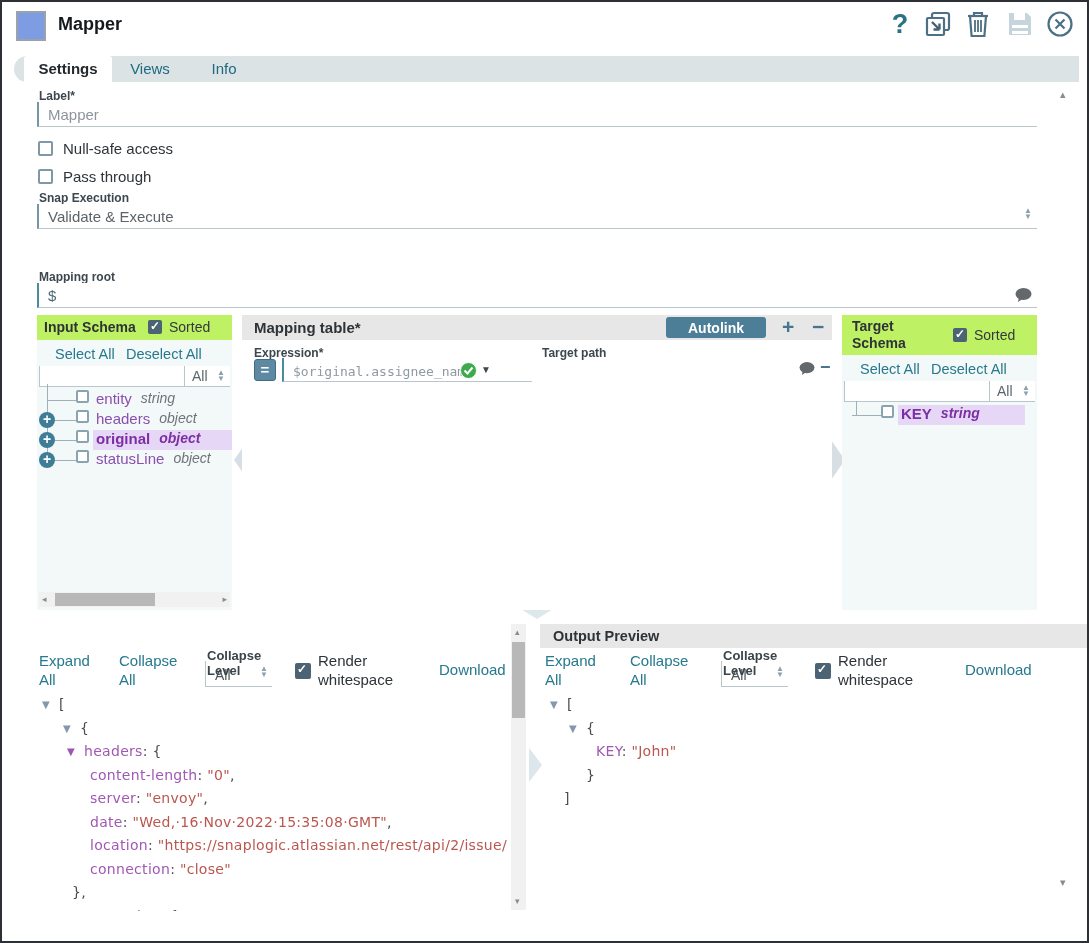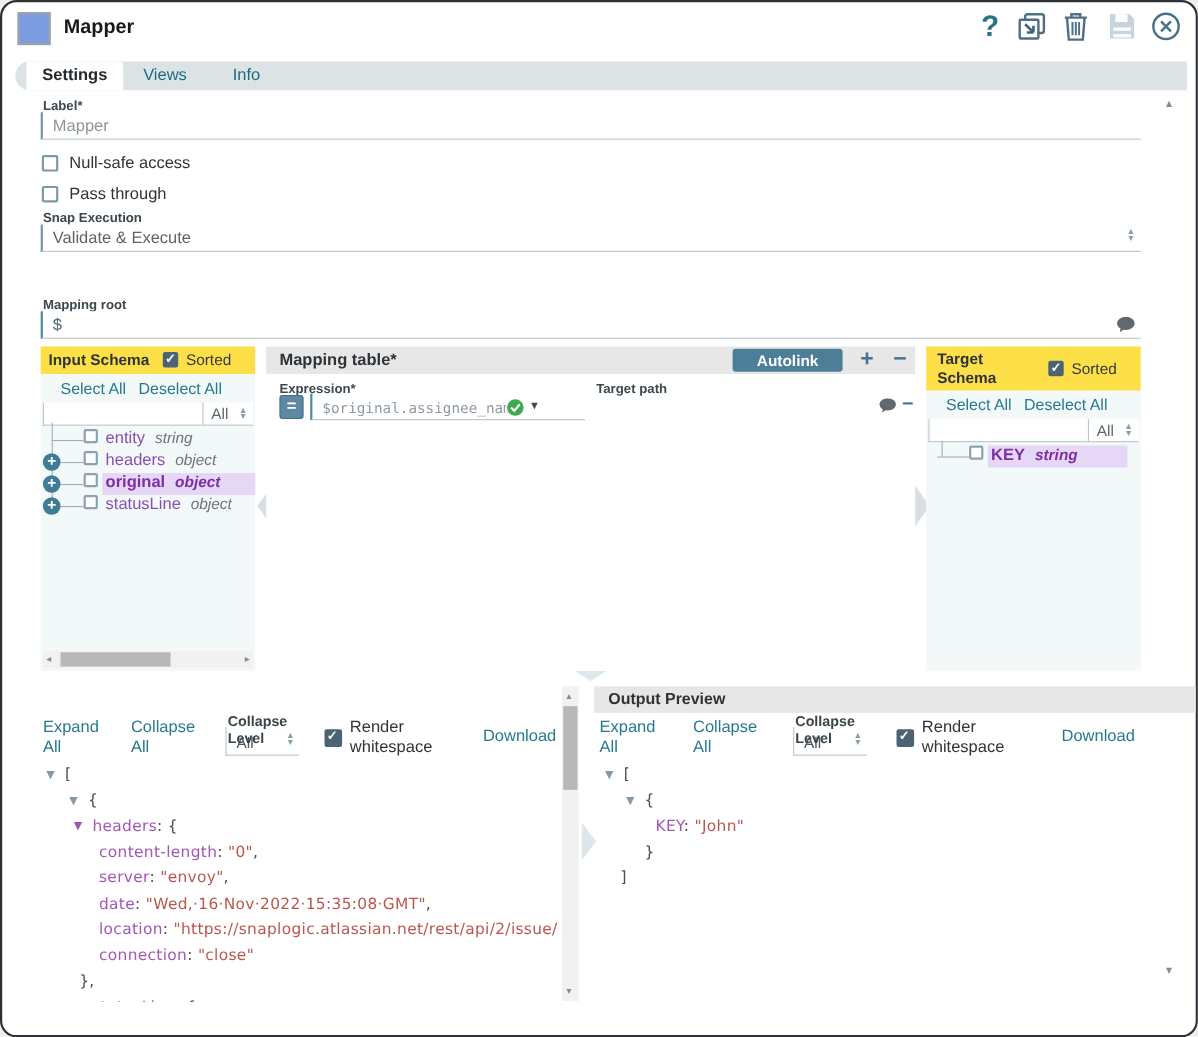--- a/index.html
+++ b/index.html
@@ -1,18 +1,18 @@
 <!DOCTYPE html>
 <html><head>
 <meta charset="utf-8">
 <style>
   * { margin:0; padding:0; box-sizing:border-box; }
   body { background:#f0f0f0; font-family:"Liberation Sans", sans-serif; }
   #app { position:relative; width:1089px; height:943px; background:#fff;
-         border:2px solid #2d3136; border-radius:15px; overflow:hidden; }
+         border:2px solid #2d3136; border-radius:0; overflow:hidden; }
 
   
   .snap-logo { position:absolute; left:14px; top:9px; width:30px; height:30px;
                background:#7e9ce1; border:2px solid #9aa2ac; }
   .win-title { position:absolute; left:56px; top:12px; font-size:18px; font-weight:bold; color:#15191c; }
   .tb-icon { position:absolute; top:8px; width:28px; height:28px; display:flex;
              align-items:center; justify-content:center; cursor:pointer; }
   .help-q { font-size:27px; font-weight:bold; color:#2a7384; line-height:28px; }
 
   
@@ -34,21 +34,21 @@
   .cbk::after, .cbx.checked::after { content:"✓"; position:absolute; left:2px; top:-1px;
          color:#fff; font-size:12px; font-weight:bold; }
   .cblabel { position:absolute; font-size:15px; color:#2e3439; }
   .spinner { position:absolute; display:flex; flex-direction:column; align-items:center;
              color:#8ba1ad; font-size:8px; line-height:6px; cursor:pointer; }
   .secbar { position:absolute; left:35px; width:1000px; height:24px; background:#e7e7e7;
             font-size:15px; font-weight:bold; color:#2e3338; line-height:24px; padding-left:13px; }
 
   
   .panel { position:absolute; background:#f3f8f9; }
-  .phead { position:absolute; left:0; top:0; right:0; background:#fde047; }
+  .phead { position:absolute; left:0; top:0; right:0; background:#bef264; }
   .ptitle { font-size:14px; font-weight:bold; color:#2e3338; }
   .teal-link { color:#26798e; font-size:14.5px; cursor:pointer; position:absolute; }
   .search-inp { position:absolute; background:#fff; border-bottom:1px solid #b9c6cc;
                 border-left:1px solid #b9c6cc; height:21px; }
   .filter-all { position:absolute; font-size:14px; color:#5c666c; border-bottom:1px solid #b9c6cc;
                 border-left:1px solid #b9c6cc; height:21px; padding:2px 4px 0 7px; background:#fff; cursor:pointer; }
 
   
   .tree { position:absolute; }
   .trow { position:relative; height:20px; display:flex; align-items:flex-start; cursor:pointer; }

